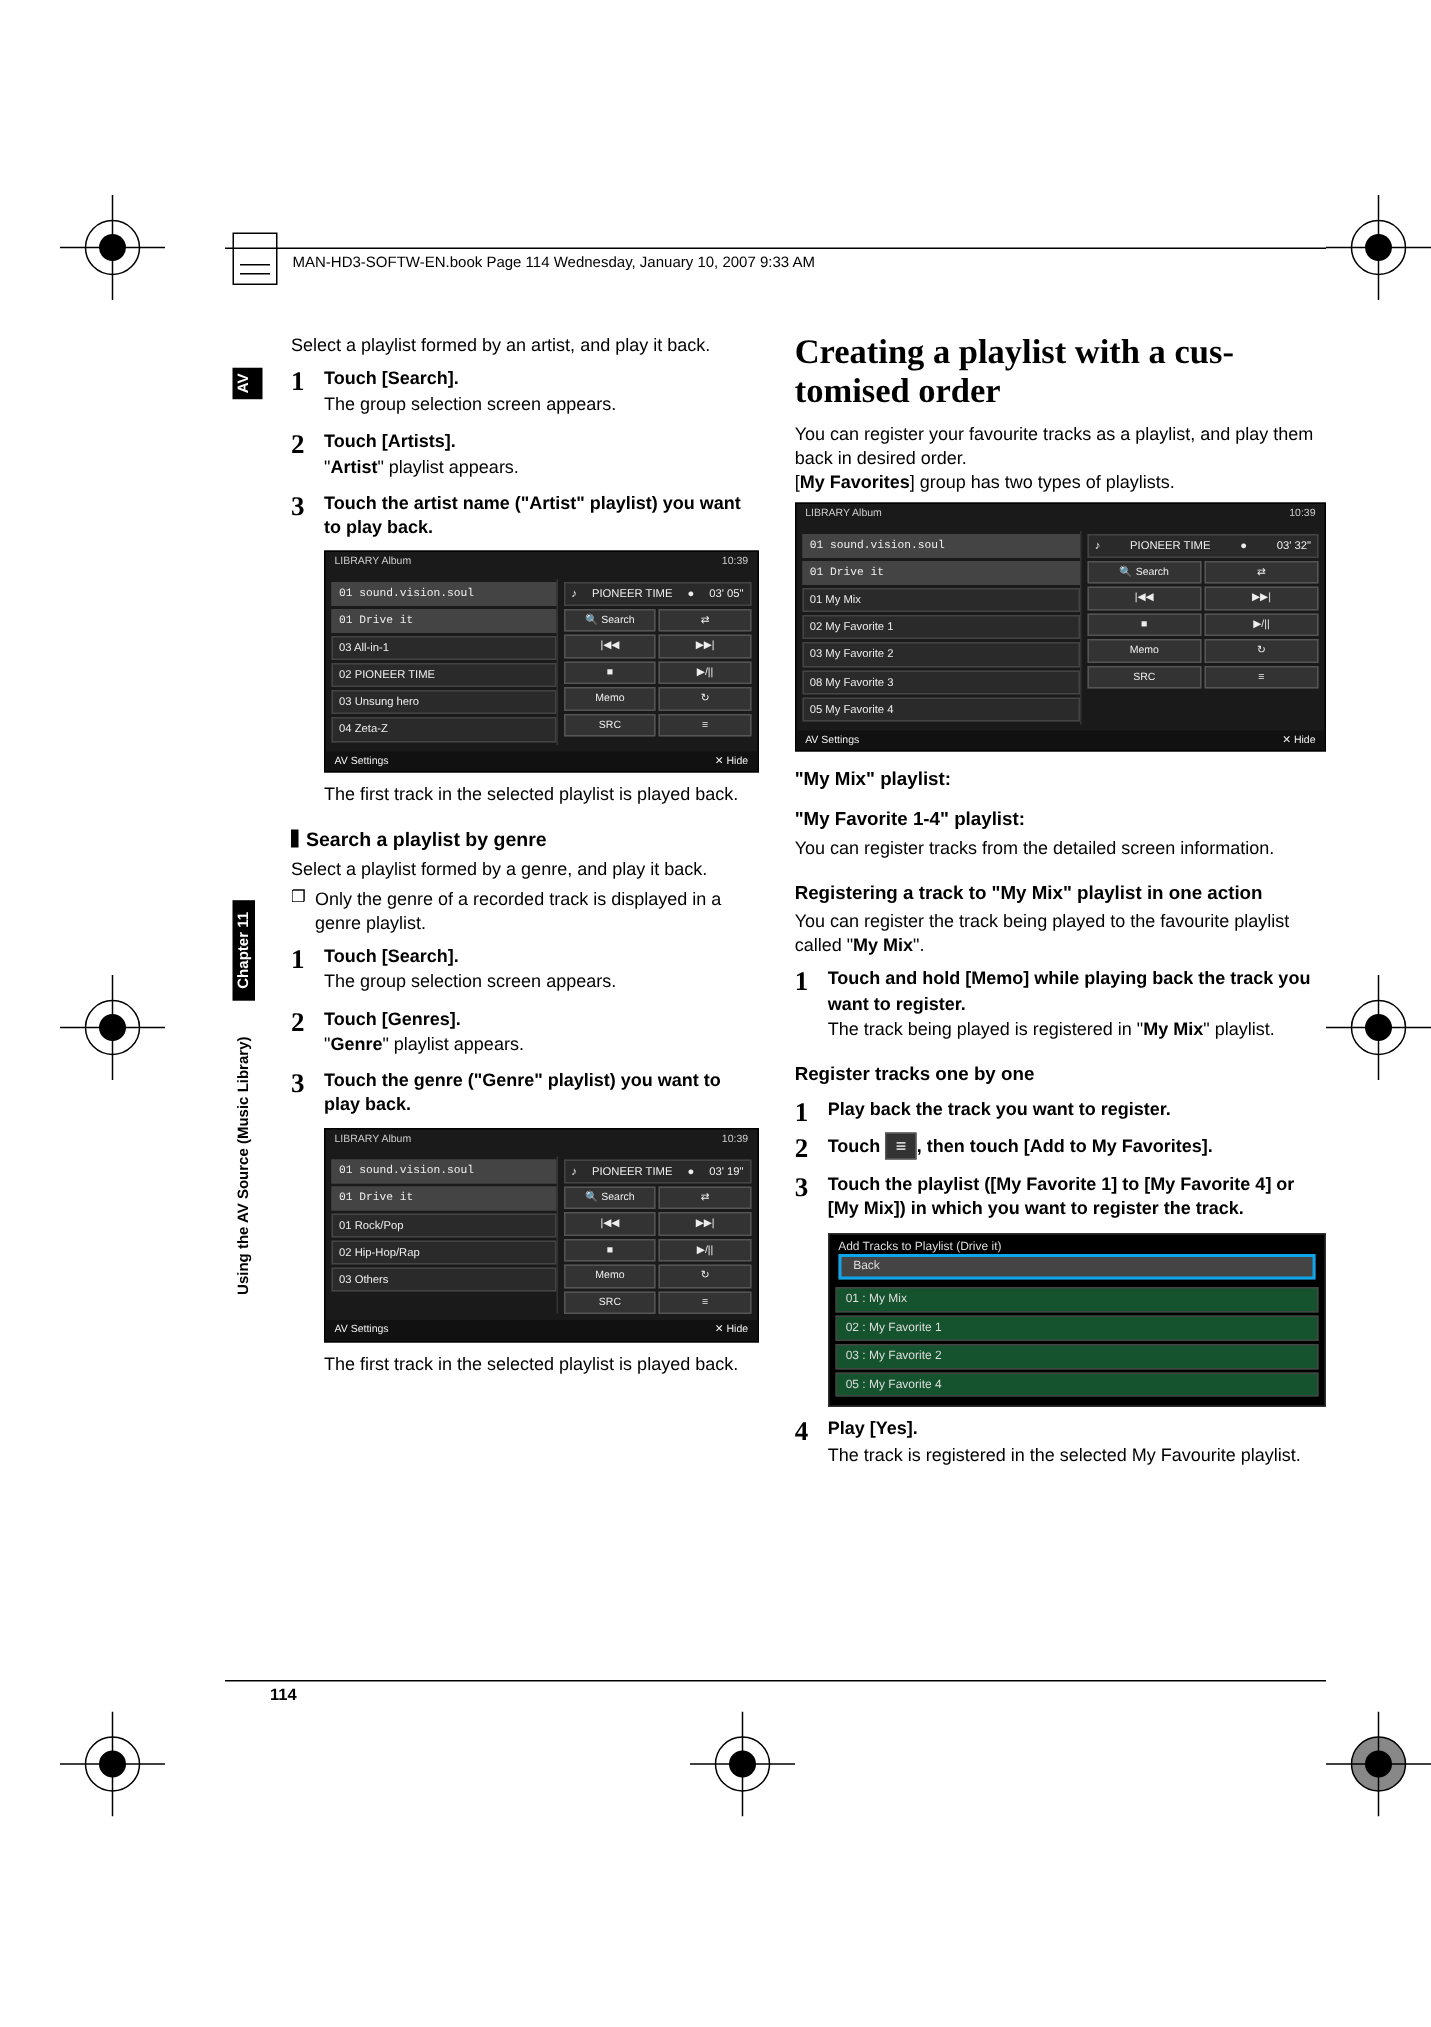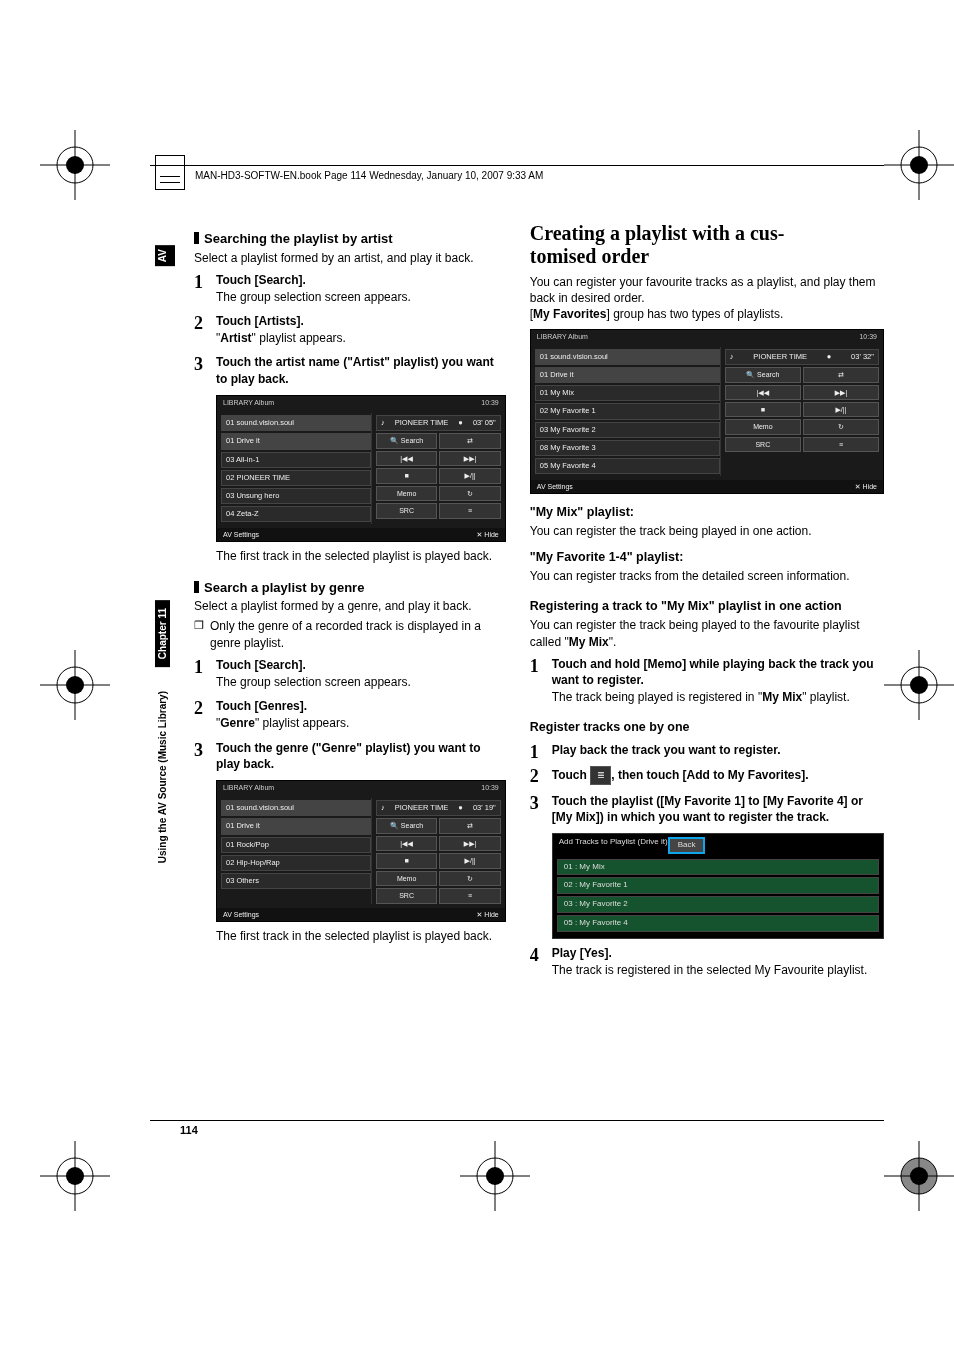--- a/index.html
+++ b/index.html
@@ -121,21 +121,21 @@
     position: absolute;
     left: 0;
     top: 2px;
     width: 5px;
     height: 12px;
     background: #000;
   }
   .h-section {
     font-family: "Times New Roman", serif;
     font-weight: bold;
-    font-size: 20px;
+    font-size: 23px;
     line-height: 1.15;
     margin-bottom: 6px;
   }
   .h-mini {
     font-weight: bold;
     font-size: 12.5px;
     margin: 10px 0 2px 0;
   }
   ol {
     list-style: none;
@@ -192,21 +192,21 @@
   .shot-right { flex: 1; padding-left: 4px; border-left: 1px solid #333; }
   .shot-title { font-size: 7px; padding: 2px 6px; color: #ccc; display:flex; justify-content: space-between;}
   .shot-row {
     background: #2a2a2a;
     margin: 2px 0;
     padding: 2px 4px;
     font-size: 7.5px;
     border: 1px solid #444;
     white-space: nowrap;
   }
-  .shot-row.hdr { background: #444; }
+  .shot-row.hdr { background: #444; font-family: Liberation Mono, monospace; }
   .shot-btns {
     display: flex;
     flex-wrap: wrap;
     gap: 2px;
   }
   .shot-btn {
     background: #333;
     border: 1px solid #555;
     padding: 2px 4px;
     font-size: 7px;
@@ -237,23 +237,24 @@
 
   .add-playlist-shot {
     margin: 6px 0 6px 22px;
     background: #000;
     color: #ddd;
     font-size: 8.5px;
     border: 1px solid #333;
   }
   .add-playlist-shot .hdr {
     display: flex;
-    justify-content: flex-start;
+    justify-content: center;
     padding: 3px 6px;
     font-size: 8px;
+    flex-direction: column;
   }
   .add-playlist-shot .sub {
     background: #1a1a6a;
     color: #fff;
     padding: 3px 6px;
     font-size: 8px;
   }
   .add-playlist-shot .pl-row {
     background: #14532d;
     border: 1px solid #444;
@@ -318,21 +319,20 @@
   <div class="tab-av">AV</div>
   <div class="side-tabs">
     <div class="tab tab-dark">Chapter 11</div>
     <div class="tab" style="height:6px;"></div>
     <div class="tab" style="color:#000;">Using the AV Source (Music Library)</div>
   </div>
 
   <div class="content">
 
     <div class="col" style="padding-left:44px;">
-      <div class="h-sub">Searching the playlist by artist</div>
       <p>Select a playlist formed by an artist, and play it back.</p>
 
       <ol>
         <li>
           <div class="step-head">Touch [Search].</div>
           <div class="step-body">The group selection screen appears.</div>
         </li>
         <li>
           <div class="step-head">Touch [Artists].</div>
           <div class="step-body">
@@ -498,21 +498,20 @@
             </div>
           </div>
         </div>
         <div class="shot-foot">
             <span>AV Settings</span>
             <span>✕ <span>Hide</span></span>
           </div>
       </div>
 
       <div class="h-mini">"My Mix" playlist:</div>
-      <p>You can register the track being played in one action.</p>
 
       <div class="h-mini">"My Favorite 1-4" playlist:</div>
       <p>You can register tracks from the detailed screen information.</p>
 
       <div class="h-mini" style="margin-top:14px;">Registering a track to "My Mix" playlist in one action</div>
       <p>
         <span>You can register the track being played to the favourite playlist called "</span><b class="inline">My Mix</b><span>".</span>
       </p>
 
       <ol>

